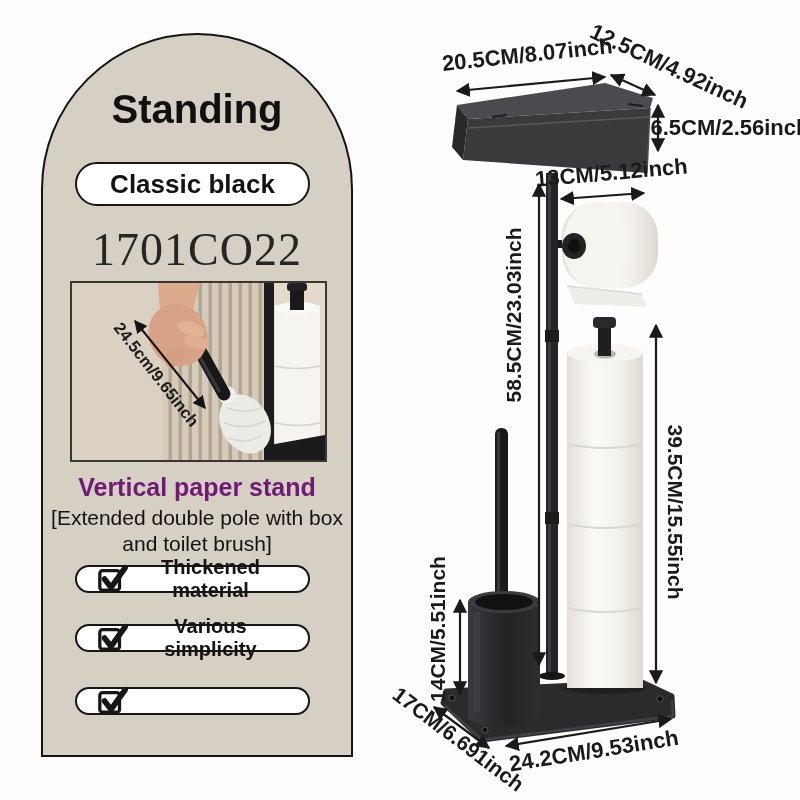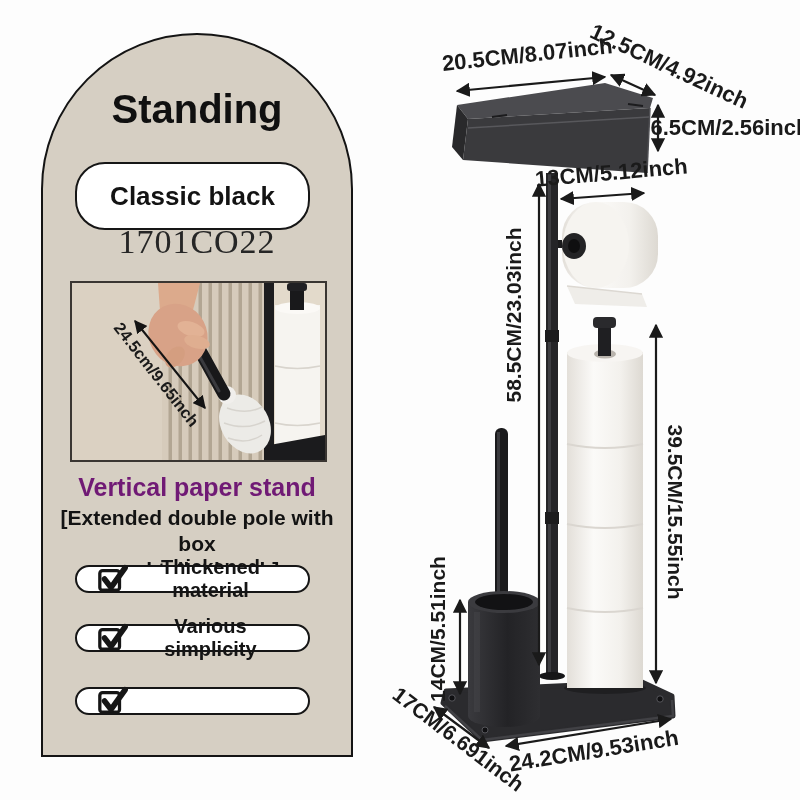--- a/index.html
+++ b/index.html
@@ -11,40 +11,40 @@
   .card{
     position:absolute;left:41px;top:33px;width:312px;height:724px;
     background:#d6cfc3;border:2px solid #141414;box-sizing:border-box;
     border-radius:158px 158px 0 0;
   }
   .card-title{
     position:absolute;left:0;top:52px;width:100%;text-align:center;
     font-size:40px;font-weight:800;color:#101010;letter-spacing:0px;
   }
   .variant-pill{
-    position:absolute;left:32px;top:127px;width:235px;height:68px;
+    position:absolute;left:32px;top:127px;width:235px;height:44px;
     background:#ffffff;border:2px solid #161616;border-radius:30px;
     box-sizing:border-box;display:flex;align-items:center;justify-content:center;
     font-size:26px;font-weight:700;color:#131313;text-align:right;
   }
   .model-code{
     position:absolute;left:0;top:188px;width:100%;text-align:center;
-    font-family:"Liberation Serif",serif;font-size:34px;color:#262626;letter-spacing:1px;
+    font-family:"Liberation Serif",serif;font-size:46px;color:#262626;letter-spacing:1px;
   }
   .product-photo{
     position:absolute;left:27px;top:246px;width:253px;height:177px;
     border:2px solid #3a3632;background:#dbd1c2;overflow:hidden;
   }
   .product-name{
     position:absolute;left:0;top:438px;width:100%;text-align:center;
     font-size:25px;font-weight:800;color:#701a75;
   }
   .product-subtitle{
     position:absolute;left:0;top:470px;width:100%;text-align:center;
-    font-size:21px;font-weight:700;color:#131313;line-height:26px;
+    font-size:21px;font-weight:400;color:#131313;line-height:26px;
   }
   .badge{
     position:absolute;left:32px;width:235px;height:28px;
     background:#ffffff;border:2px solid #161616;border-radius:24px;
     box-sizing:border-box;display:flex;align-items:center;
   }
   .badge .chk{margin-left:20px;flex:0 0 auto;}
   .badge .lbl{flex:1;text-align:center;font-size:20px;font-weight:700;color:#141414;padding-right:14px;}
   .stand{position:absolute;left:400px;top:0;width:400px;height:800px;}
   svg{overflow:visible;display:block;}

